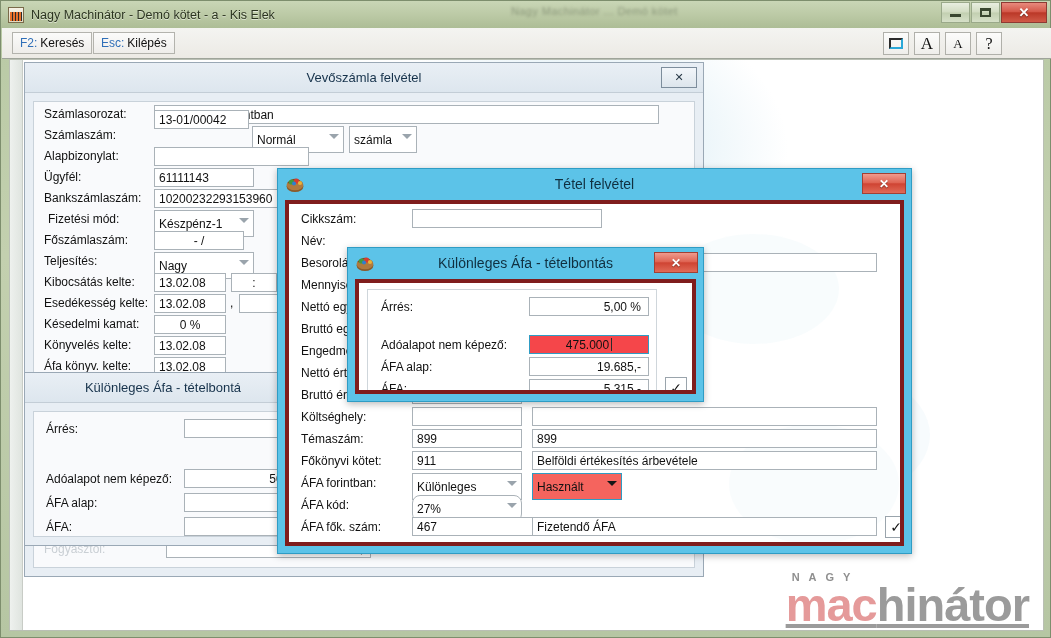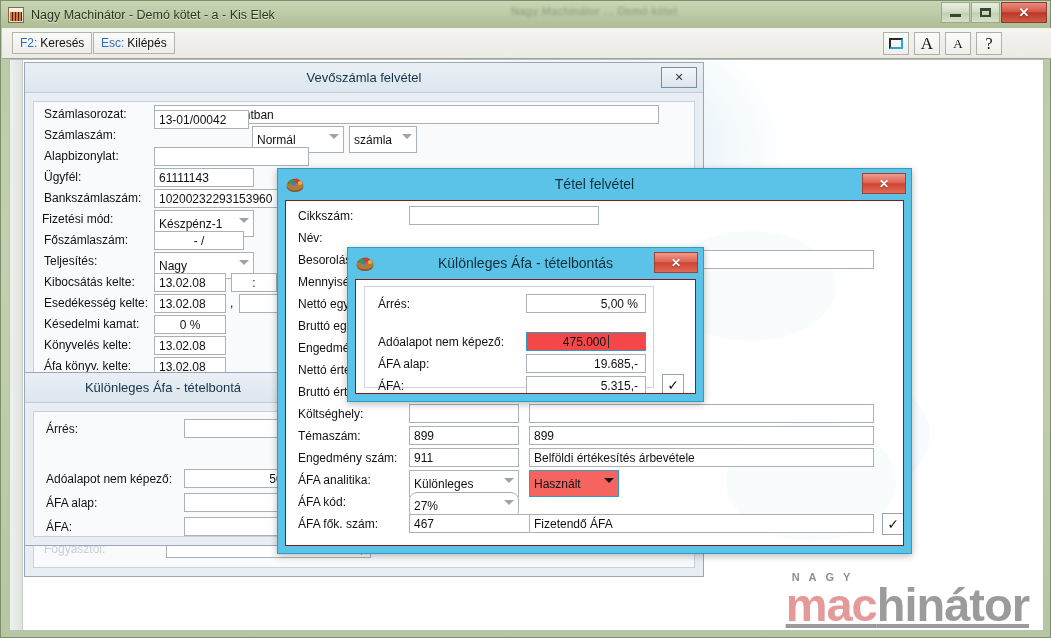--- a/index.html
+++ b/index.html
@@ -181,21 +181,21 @@
     position:absolute; right:5px; top:4px; width:44px; height:21px;
     border:1px solid #a24034;
     background: linear-gradient(to bottom,#ef9b8e 0%, #df6554 45%, #cf4433 52%, #e06a57 100%);
     display:flex; align-items:center; justify-content:center;
     color:#fff; font-size:12px; font-weight:bold; cursor:default;
     text-shadow: 0 1px 1px rgba(0,0,0,.4);
   }
   .dlg-aqua .body {
     position:absolute; left:7px; right:7px; top:31px; bottom:7px;
     background: #ffffff;
-    border: 1px solid #7f1d1d;
+    border: 4px solid #7f1d1d;
     overflow:hidden;
   }
 
   
   .lbl {
     position:absolute; font-size:12px; color:#111; white-space:nowrap;
   }
   .fld {
     position:absolute; height:19px; background:#fff; border:1px solid #aab2b8;
     font-size:12px; color:#111; display:flex; align-items:center;
@@ -304,21 +304,21 @@
           <span class="t">Vevőszámla felvétel</span>
           <div class="xbtn">✕</div>
         </div>
         <div class="body">
 
           <div class="lbl" style="left:10px;  top:5px;">Számlasorozat:</div>
           <div class="lbl" style="left:10px;  top:26px;">Számlaszám:</div>
           <div class="lbl" style="left:10px;  top:47px;">Alapbizonylat:</div>
           <div class="lbl" style="left:10px;  top:68px;">Ügyfél:</div>
           <div class="lbl" style="left:10px;  top:89px;">Bankszámlaszám:</div>
-          <div class="lbl" style="left:8px;  top:110px;text-align:right;">Fizetési mód:</div>
+          <div class="lbl" style="left:14px;  top:110px;text-align:right;">Fizetési mód:</div>
           <div class="lbl" style="left:10px;  top:131px;">Főszámlaszám:</div>
           <div class="lbl" style="left:10px;  top:152px;">Teljesítés:</div>
           <div class="lbl" style="left:10px;  top:173px;">Kibocsátás kelte:</div>
           <div class="lbl" style="left:10px;  top:194px;">Esedékesség kelte:</div>
           <div class="lbl" style="left:10px;  top:215px;">Késedelmi kamat:</div>
           <div class="lbl" style="left:10px;  top:236px;">Könyvelés kelte:</div>
           <div class="lbl" style="left:10px;  top:257px;">Áfa könyv. kelte:</div>
 
           <div class="fld" style="left:120px; top:3px;   width:505px;">Vevőszámla forintban</div>
 
@@ -392,22 +392,22 @@
           <div class="lbl" style="left:12px; top:30px;">Név:</div>
           <div class="lbl" style="left:12px; top:52px;">Besorolás:</div>
           <div class="lbl" style="left:12px; top:74px;">Mennyiség:</div>
           <div class="lbl" style="left:12px; top:96px;">Nettó egységár:</div>
           <div class="lbl" style="left:12px; top:118px;">Bruttó egységár:</div>
           <div class="lbl" style="left:12px; top:140px;">Engedmény:</div>
           <div class="lbl" style="left:12px; top:162px;">Nettó érték:</div>
           <div class="lbl" style="left:12px; top:184px;">Bruttó érték:</div>
           <div class="lbl" style="left:12px; top:206px;">Költséghely:</div>
           <div class="lbl" style="left:12px; top:228px;">Témaszám:</div>
-          <div class="lbl" style="left:12px; top:250px;">Engedmény szám:</div>
-          <div class="lbl" style="left:12px; top:272px;">ÁFA analitika:</div>
+          <div class="lbl" style="left:12px; top:250px;">Főkönyvi kötet:</div>
+          <div class="lbl" style="left:12px; top:272px;">ÁFA forintban:</div>
           <div class="lbl" style="left:12px; top:294px;">ÁFA kód:</div>
           <div class="lbl" style="left:12px; top:316px;">ÁFA fők. szám:</div>
 
           <div class="lookup" style="left:123px; top:5px; width:190px;"></div>
 
 
           <div class="lookup" style="left:123px; top:49px; width:465px;"></div>
 
           <div class="fld num" style="left:123px; top:71px;  width:110px;"></div>
           <div class="fld num" style="left:123px; top:93px;  width:110px;"></div>

